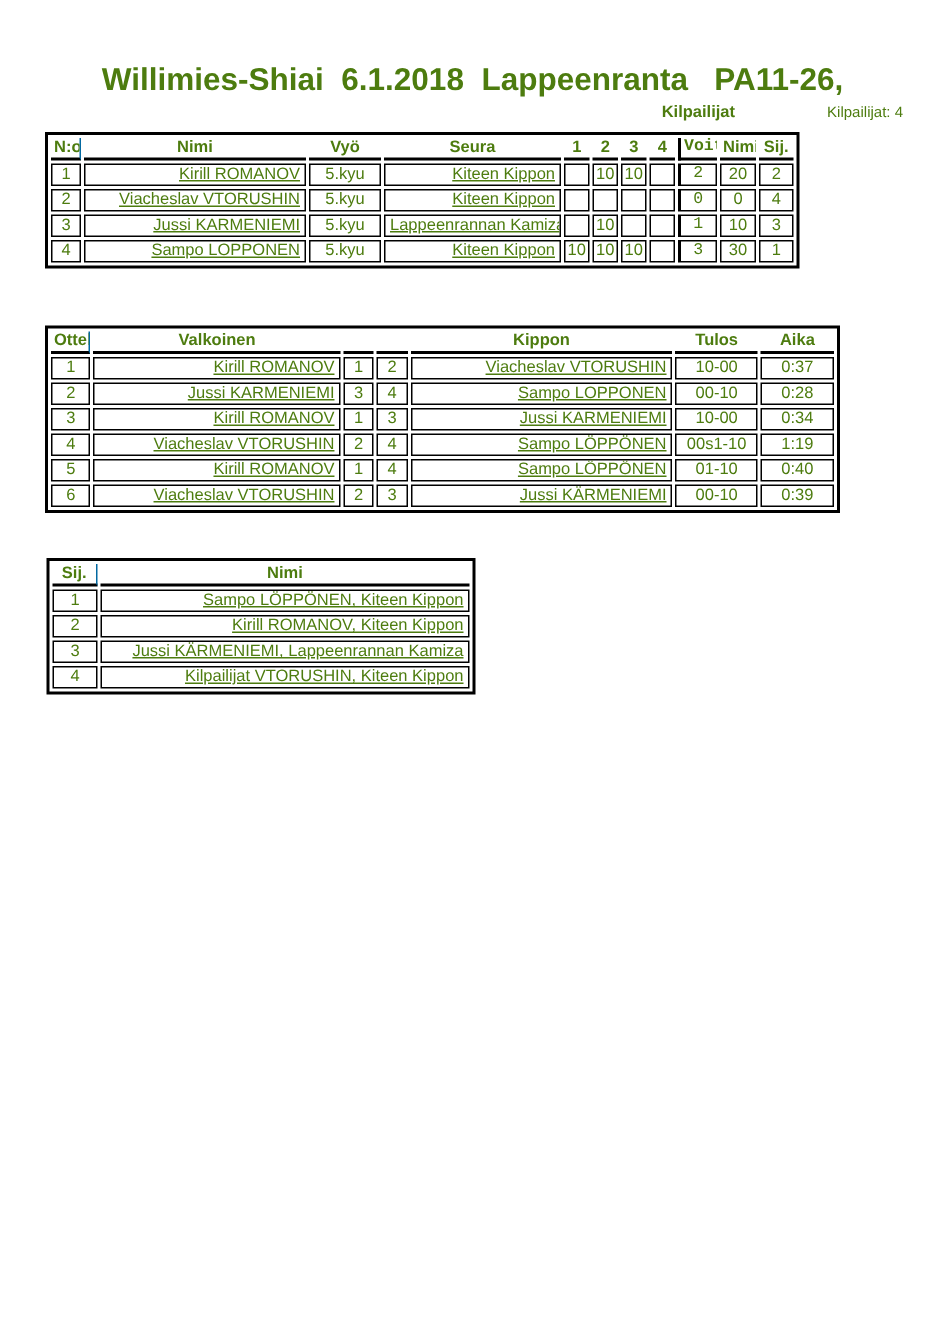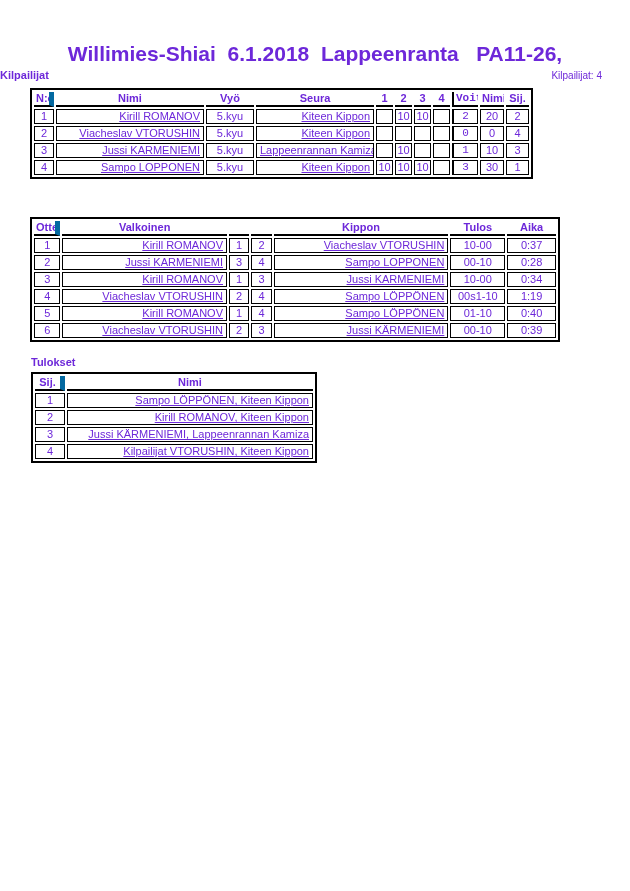--- a/index.html
+++ b/index.html
@@ -1,37 +1,37 @@
 <!DOCTYPE html>
 <html><head>
 <meta charset="utf-8">
 <style>
   html, body { margin: 0; padding: 0; background: #fff; }
   .page {
     position: relative;
     width: 630px;
     height: 674px;
     background: #ffffff;
-    color: #6d28d9;
+    color: #4d7c0f;
     font-family: "Liberation Sans", sans-serif;
     overflow: hidden;
   }
   .doc-title {
     position: absolute;
     top: 42px; left: 0; width: 630px;
     text-align: center;
     font-size: 21px;
     font-weight: bold;
     white-space: pre;
   }
   .section-label {
     position: absolute;
     font-size: 11px;
     font-weight: bold;
-    text-align: left;
+    text-align: right;
   }
   .lbl-kilpailijat { top: 69px; left: 0; width: 490px; }
   .lbl-ottelut    { top: 197px; left: 30px; width: 530px; }
   .lbl-tulokset   { top: 356px; left: 31px; width: 282px; }
   .count-note {
     position: absolute;
     top: 70px; right: 28px;
     font-size: 10px;
     font-weight: normal;
     text-align: center;
@@ -52,21 +52,21 @@
     font-weight: bold;
     padding: 0 2px;
     height: 13px;
     line-height: 13px;
     border: none;
     border-bottom: 2px solid #000;
     text-align: center;
     overflow: hidden;
     white-space: nowrap;
   }
-  th.first { text-align: left; border-right: 5px solid #0369a1; }
+  th.first { text-align: left; border-right: 1px solid #0369a1; }
   td {
     border: 1px solid #000;
     padding: 0 3px;
     height: 13px;
     line-height: 13px;
     overflow: hidden;
     white-space: nowrap;
   }
   .c { text-align: center; }
   .l { text-align: right; text-decoration: underline; }
@@ -240,21 +240,20 @@
         <td class="l">Viacheslav VTORUSHIN</td>
         <td class="c num">2</td>
         <td class="c num">3</td>
         <td class="l">Jussi KÄRMENIEMI</td>
         <td class="c">00-10</td>
         <td class="c">0:39</td>
       </tr>
     </tbody>
   </table>
 
-  <div class="section-label lbl-tulokset">Tulokset</div>
 
   <table id="t-tulokset">
     <colgroup>
       <col style="width:30px">
         <col style="width:246px">
     </colgroup>
     <thead>
       <tr>
         <th class="first" style="text-align:center">Sij.</th>
         <th>Nimi</th>

